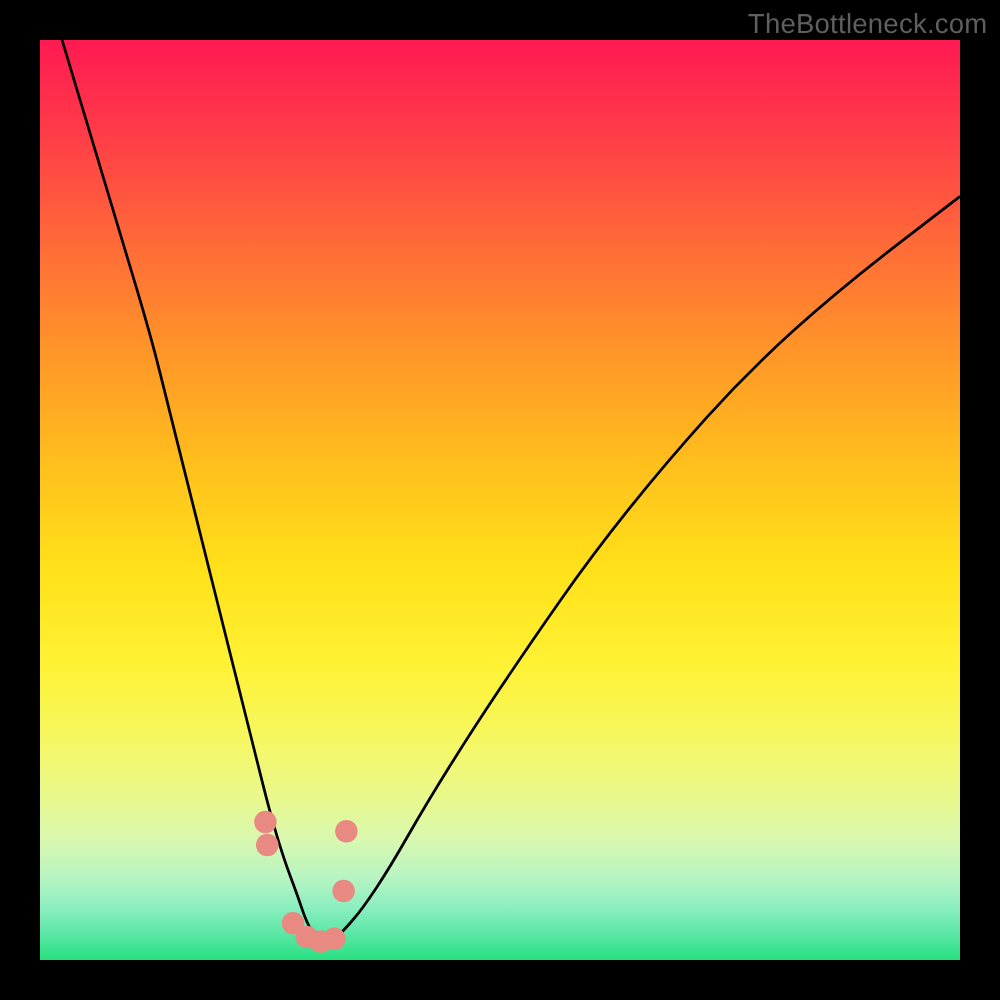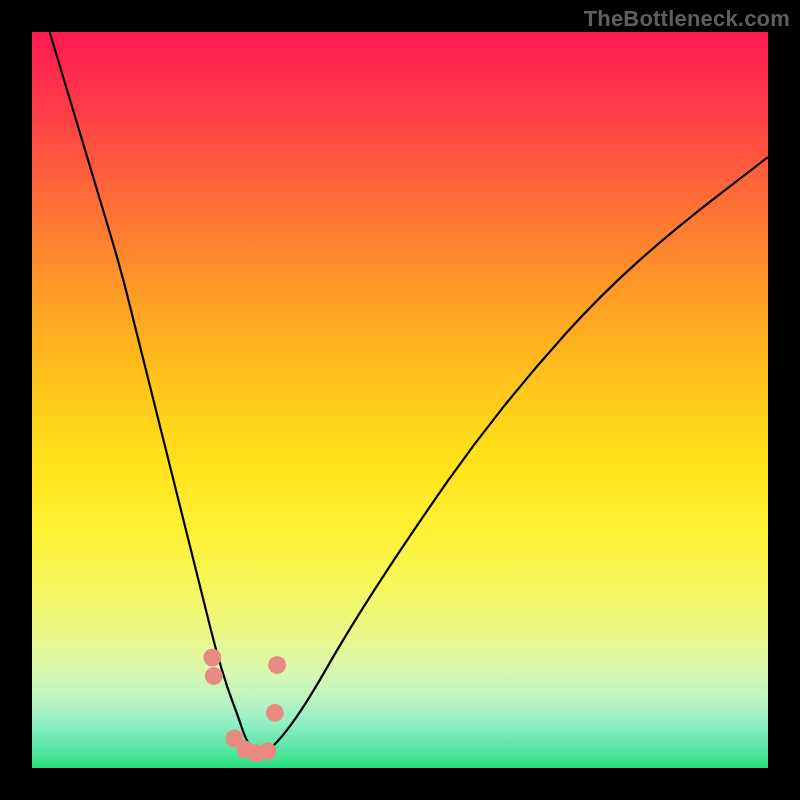--- a/index.html
+++ b/index.html
@@ -44,21 +44,21 @@
       #5ee7a8 97%,
       #28e07f 100%
     );
   }
   .watermark {
     position: absolute;
     top: 6px;
     right: 10px;
     color: #5f5f5f;
     font-size: 22px;
-    font-weight: 700;
+    font-weight: 400;
     letter-spacing: 0.2px;
     user-select: none;
   }
   svg.overlay {
     position: absolute;
     left: 0; top: 0;
     width: 736px; height: 736px;
     overflow: visible;
   }
   .curve {

